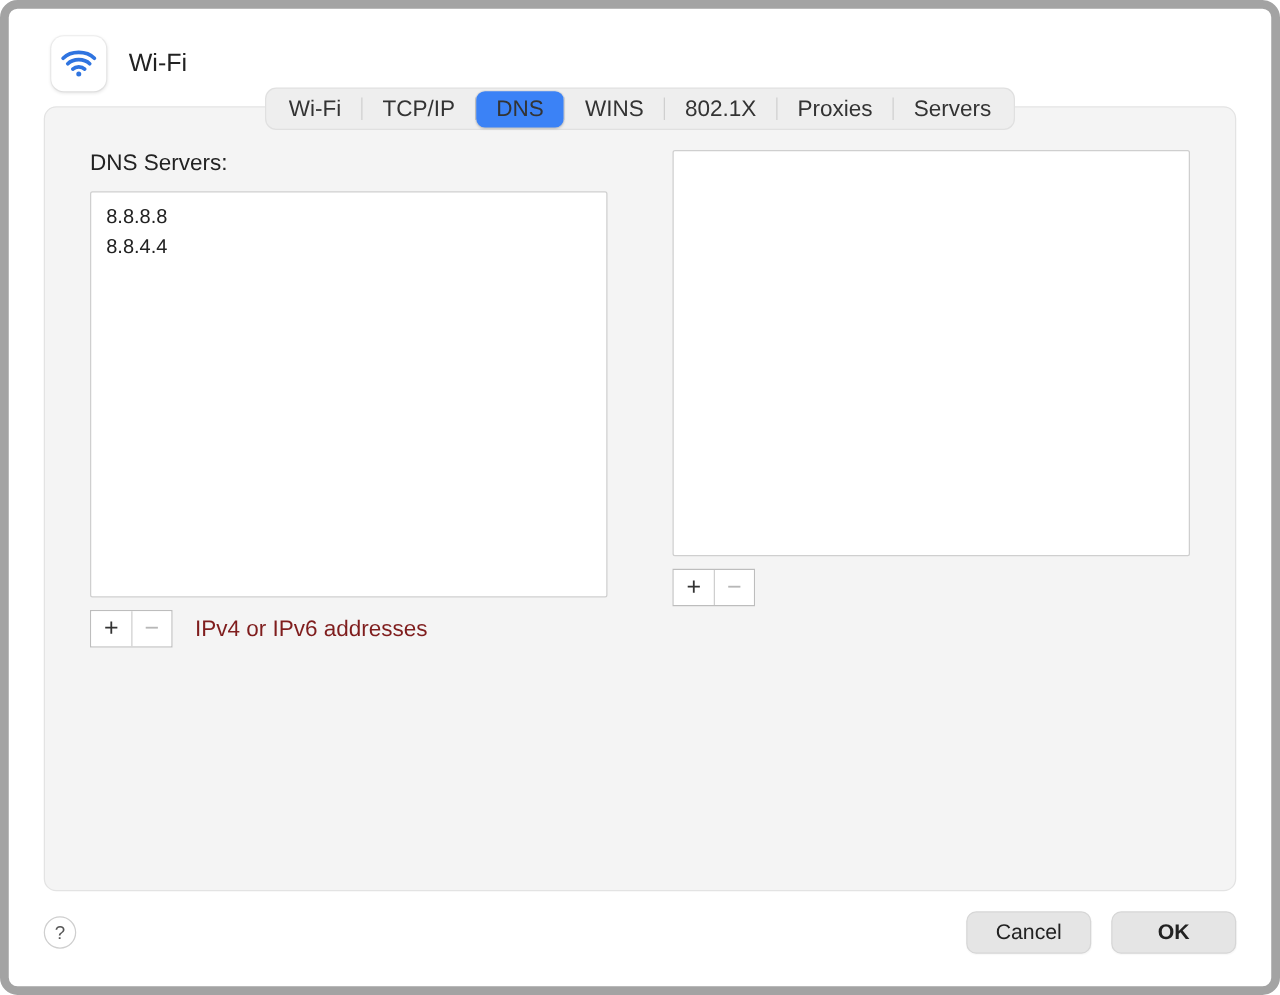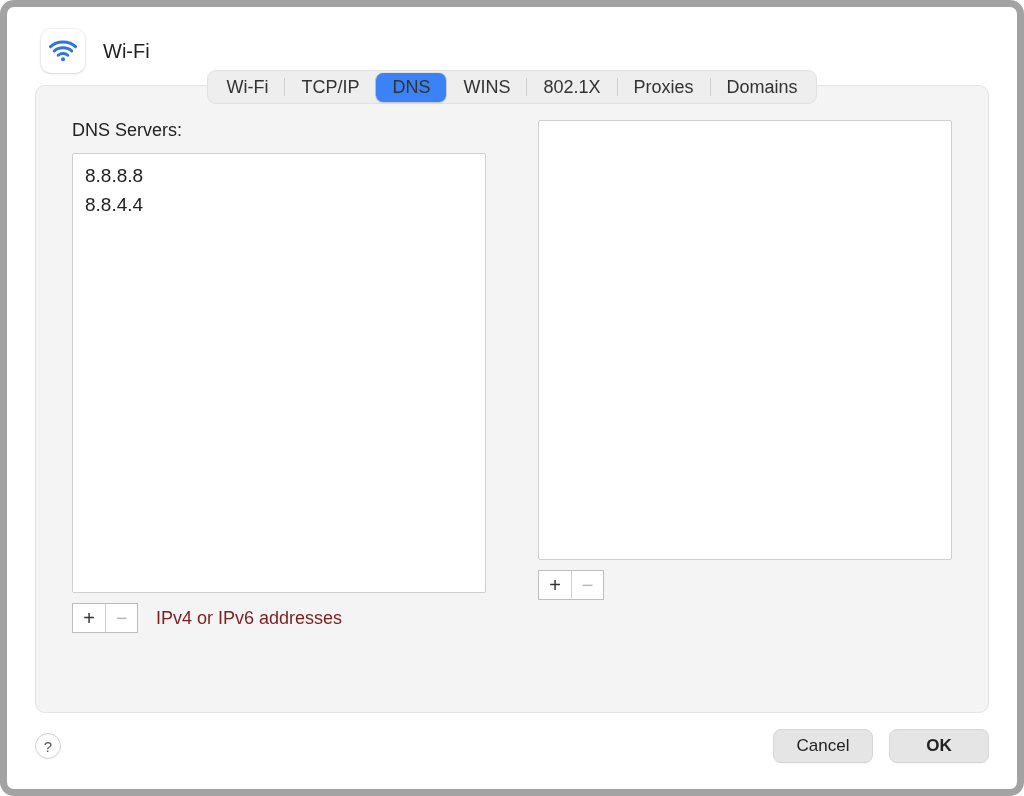--- a/index.html
+++ b/index.html
@@ -71,26 +71,26 @@
   .columns {
     display:flex;
     padding:0 36px;
     gap:52px;
   }
   .col { flex:1; display:flex; flex-direction:column; }
   .col-label {
     font-size:18px; color:#222; margin-bottom:12px; font-weight:400;
   }
   .listbox {
-    height:440px;
+    height:325px;
     background:#fff;
     border:1px solid #cfcfcf;
     border-radius:2px;
     padding:8px 12px;
-    font-size:19px; color:#222;
+    font-size:16px; color:#222;
     overflow:auto;
   }
   .listbox .item { line-height:1.5; }
   .below-row {
     display:flex; align-items:center; gap:18px; margin-top:10px;
   }
   .pm-group {
     display:flex;
     border:1px solid #bdbdbd;
     background:#fff;
@@ -154,21 +154,21 @@
       <div class="tab">TCP/IP</div>
       <div class="tab-sep"></div>
       <div class="tab active">DNS</div>
       <div class="tab-sep"></div>
       <div class="tab">WINS</div>
       <div class="tab-sep"></div>
       <div class="tab">802.1X</div>
       <div class="tab-sep"></div>
       <div class="tab">Proxies</div>
       <div class="tab-sep"></div>
-      <div class="tab">Domains</div>
+      <div class="tab">Servers</div>
     </div>
 
     <div class="columns">
       <div class="col">
         <div class="col-label">DNS Servers:</div>
         <div class="listbox">
           <div class="item">8.8.8.8</div>
           <div class="item">8.8.4.4</div>
         </div>
         <div class="below-row">

